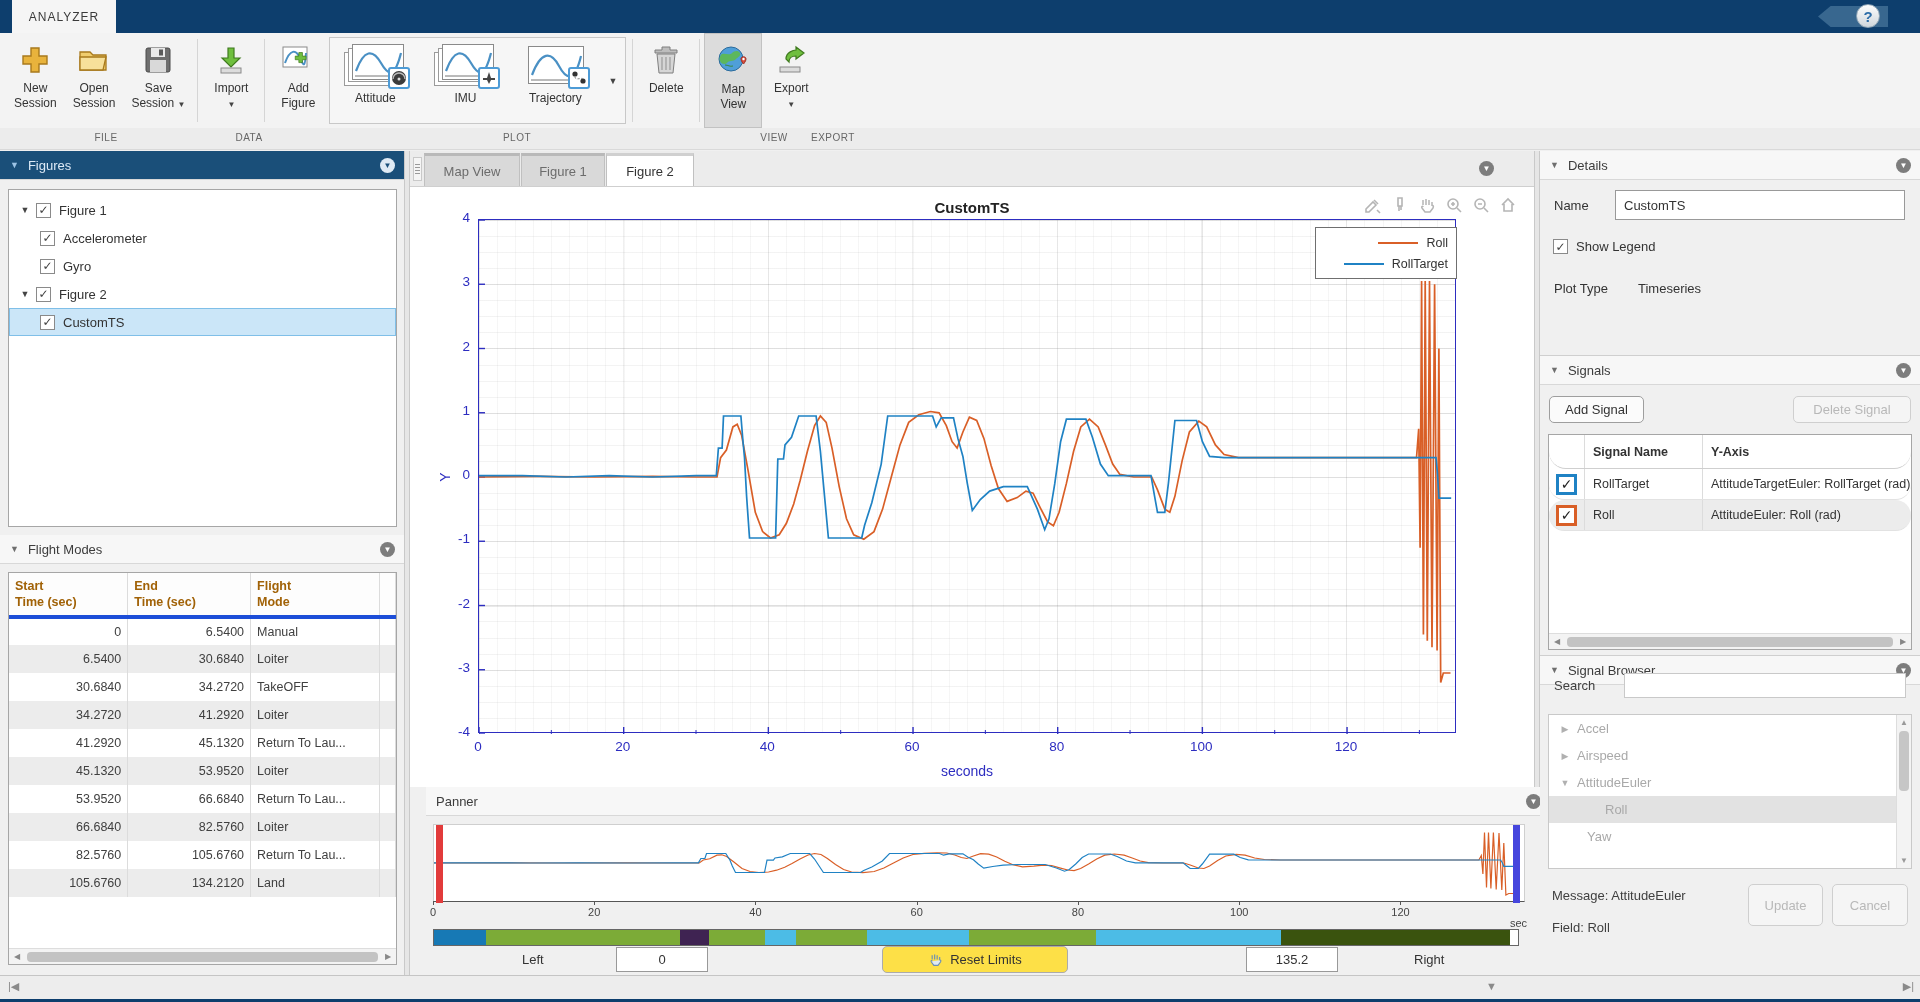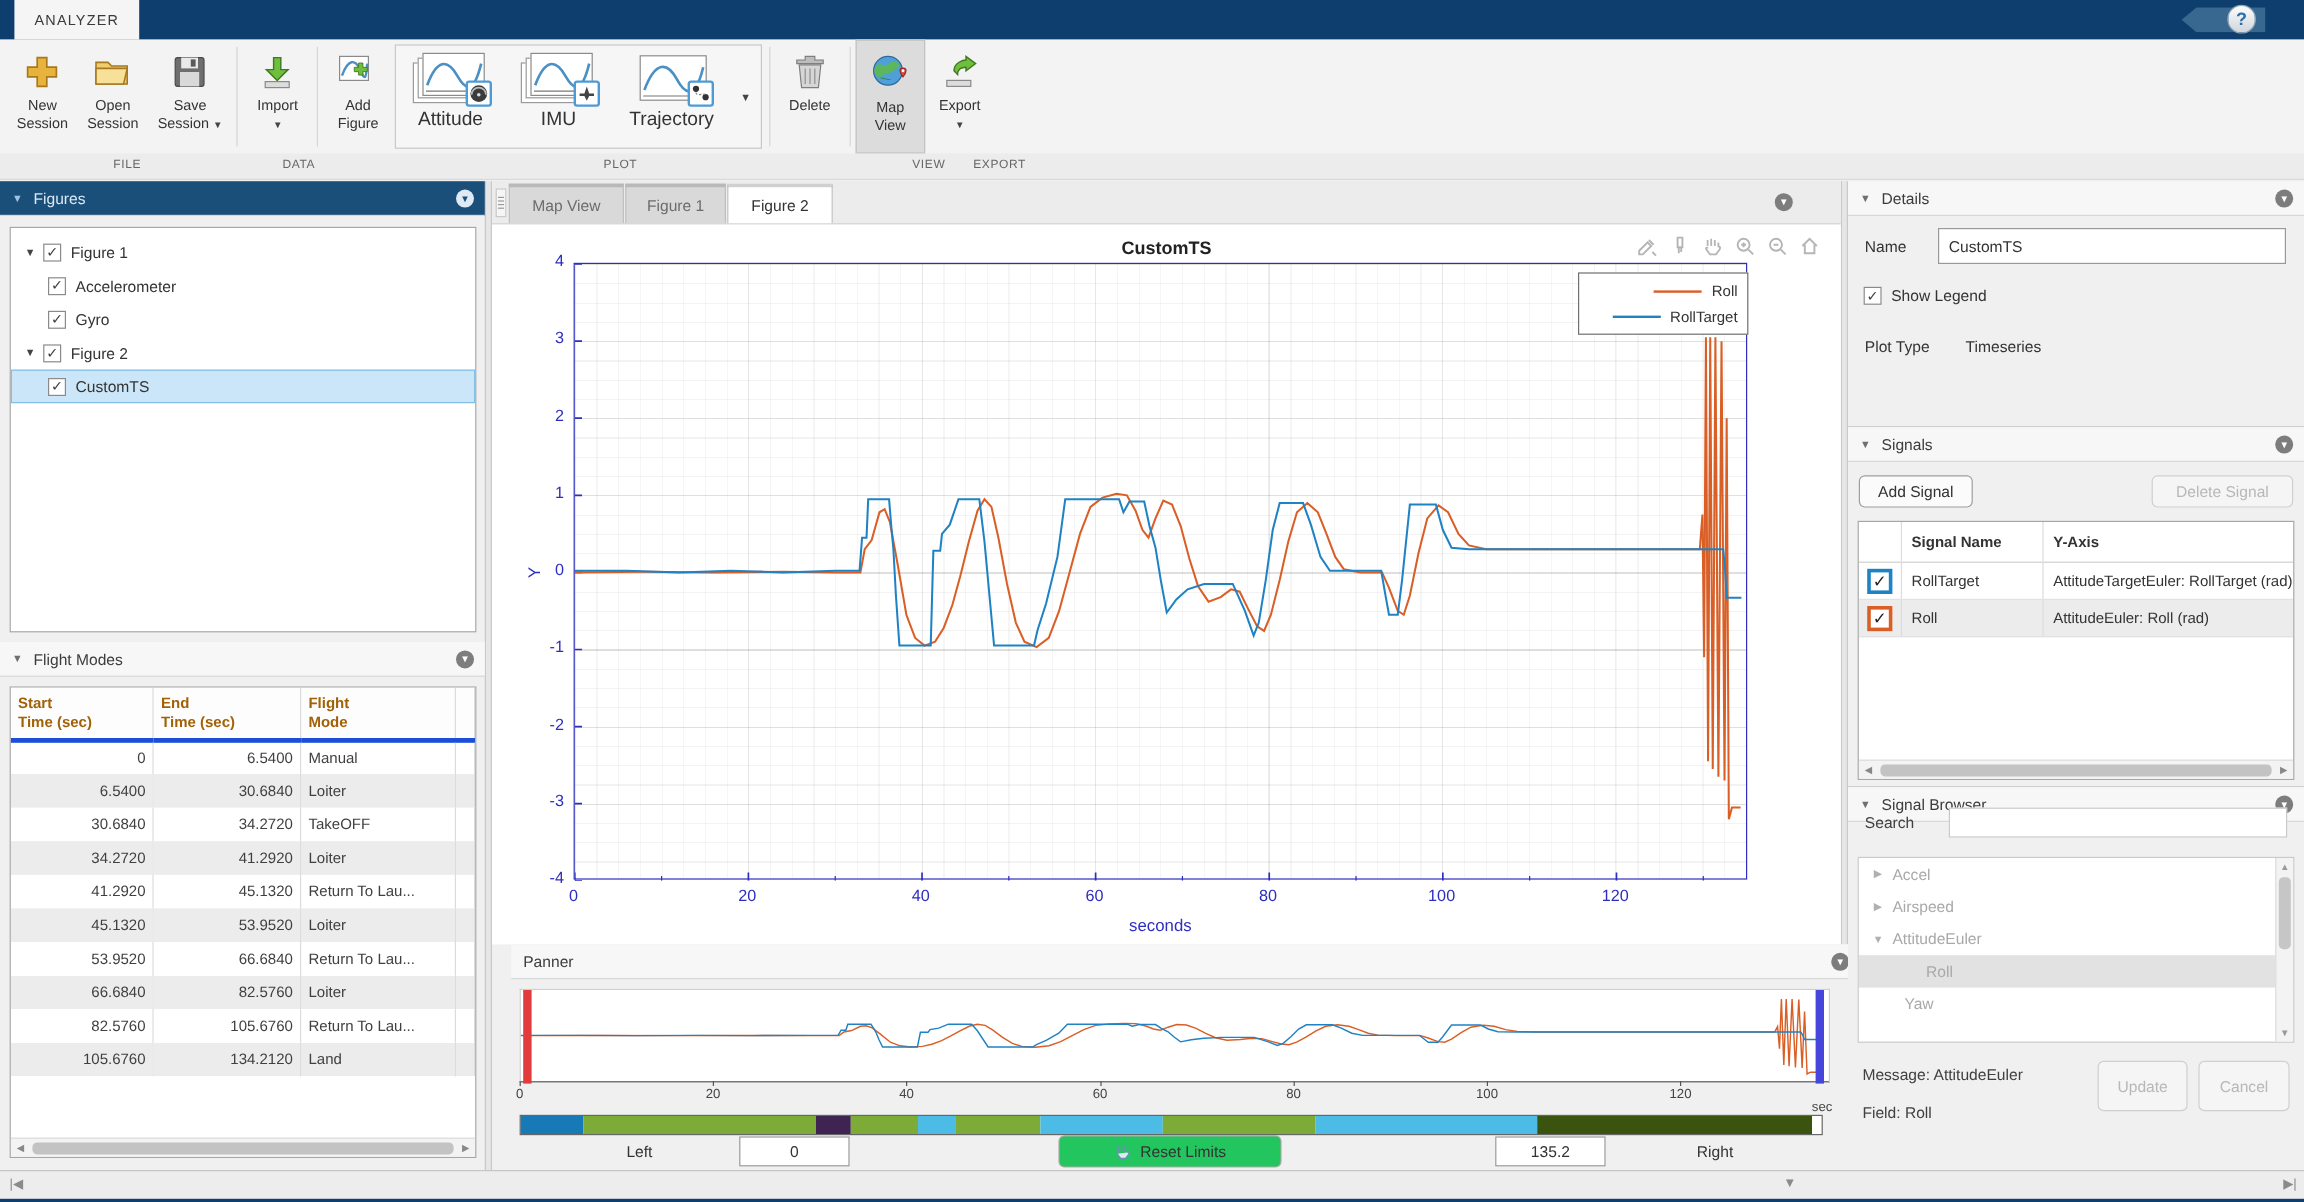--- a/index.html
+++ b/index.html
@@ -32,21 +32,21 @@
   .dd { font-size:8px; color:#444; margin-top:1px; }
   .pressed { background:#dcdcdc; border:1px solid #c2c2c2; }
   .gallery { display:flex; align-items:stretch; border:1px solid #c8c8c8; background:#f6f6f6; margin:4px 2px; }
   .gal-item { display:flex; flex-direction:column; align-items:center; padding:6px 14px 2px 14px; }
   .gal-thumb { position:relative; width:62px; height:42px; }
   .gal-stack1,.gal-stack2 { position:absolute; background:#fff; border:1px solid #9a9a9a; width:52px; height:34px; }
   .gal-stack1 { left:0; top:8px; } .gal-stack2 { left:4px; top:4px; }
   .gal-main { position:absolute; left:8px; top:0; width:52px; height:36px; background:#fff; border:1px solid #8a8a8a; }
   .gal-badge { position:absolute; right:-4px; bottom:-3px; width:22px; height:22px; background:#fff;
     border:2px solid #4d9bd6; border-radius:3px; display:flex; align-items:center; justify-content:center; }
-  .gal-lbl { font-size:16px; color:#333; margin-top:5px; }
+  .gal-lbl { font-size:12px; color:#333; margin-top:5px; }
   .gal-dd { display:flex; align-items:center; padding:0 8px; font-size:9px; color:#444; }
 
   
   .main { position:absolute; left:0; top:151px; width:1920px; height:824px; display:flex; }
   .splitter { width:6px; background:#e6e6e6; border-left:1px solid #c9c9c9; border-right:1px solid #c9c9c9; }
   .leftcol { width:404px; background:#f0f0f0; display:flex; flex-direction:column; }
   .centercol { width:1124px; position:relative; background:#f0f0f0; }
   .rightcol { width:380px; position:relative; background:#f0f0f0; }
 
   .panelhdr { height:29px; display:flex; align-items:center; padding:0 10px; background:#f7f7f7;
@@ -120,33 +120,33 @@
   .pan-ticks { position:absolute; left:7px; top:116px; width:1092px; height:26px; font-size:11px; color:#444; }
   .pan-ticks .pt { position:absolute; top:3px; transform:translateX(-50%); }
   .pan-ticks .ptm { position:absolute; top:-2px; width:1px; height:4px; background:#555; }
   .pan-sec { position:absolute; right:-2px; top:14px; font-size:11px; color:#444; }
   .modestrip { position:absolute; left:7px; top:142px; width:1086px; height:17px; border:1px solid #666; display:flex; background:#fff; }
   .modestrip i { display:block; height:100%; }
   .pan-controls { position:absolute; left:0; top:163px; width:100%; height:25px; font-size:13px; color:#333; }
   .pinput { position:absolute; top:-3px; width:92px; height:25px; background:#fff; border:1px solid #999; text-align:center;
     font-size:13px; color:#333; display:flex; align-items:center; justify-content:center; }
   .resetbtn { position:absolute; left:456px; top:-4px; width:186px; height:27px; border:1px solid #ababab; border-radius:5px;
-    background:#22c55e; display:flex; align-items:center; justify-content:center; gap:7px; font-size:13px; color:#333; }
+    background:#fde047; display:flex; align-items:center; justify-content:center; gap:7px; font-size:13px; color:#333; }
 
   
   .rsec { position:relative; }
   .rowline { display:flex; align-items:center; }
   .nameinput { position:absolute; left:75px; top:39px; width:290px; height:30px; background:#fff; border:1px solid #999;
     font-size:13px; color:#333; display:flex; align-items:center; padding:0 8px; }
   .rlabel { font-size:13px; color:#333; }
   .btn { border:1px solid #9e9e9e; border-radius:5px; background:#fbfbfb; font-size:13px; color:#333;
     display:flex; align-items:center; justify-content:center; }
   .btn.disabled { border-color:#cfcfcf; color:#b8b8b8; background:#f5f5f5; }
   .sigtable { position:absolute; left:8px; top:78px; width:364px; height:216px; background:#fff; border:1px solid #a6a6a6; overflow:hidden; }
-  .sigrow { display:flex; align-items:stretch; font-size:12.5px; color:#333; border-bottom:1px solid #e2e2e2; height:31px; }
+  .sigrow { display:flex; align-items:stretch; font-size:12.5px; color:#333; border-bottom:1px solid #e2e2e2; height:31px;border-radius:17px; }
   .sigrow.hdr { font-weight:bold; height:34px; border-bottom:1px solid #cfcfcf; }
   .sig-c1 { width:36px; display:flex; align-items:center; justify-content:center; border-right:1px solid #dcdcdc; }
   .sig-c2 { width:118px; display:flex; align-items:center; padding-left:8px; border-right:1px solid #dcdcdc; }
   .sig-c3 { flex:1; display:flex; align-items:center; padding-left:8px; white-space:nowrap; overflow:hidden; }
   .sigcbx { width:21px; height:21px; background:#fff; display:flex; align-items:center; justify-content:center;
     font-size:14px; color:#222; }
   .browser-dim { color:#404040; }
   .srchinput { position:absolute; left:84px; top:17px; width:282px; height:25px; background:#fff; border:1px solid #c9c9c9; }
   .btree { position:absolute; left:8px; top:58px; width:364px; height:155px; background:#fff; border:1px solid #c9c9c9; overflow:hidden; }
   .brow { height:27px; display:flex; align-items:center; font-size:13px; color:#a9a9a9; }

